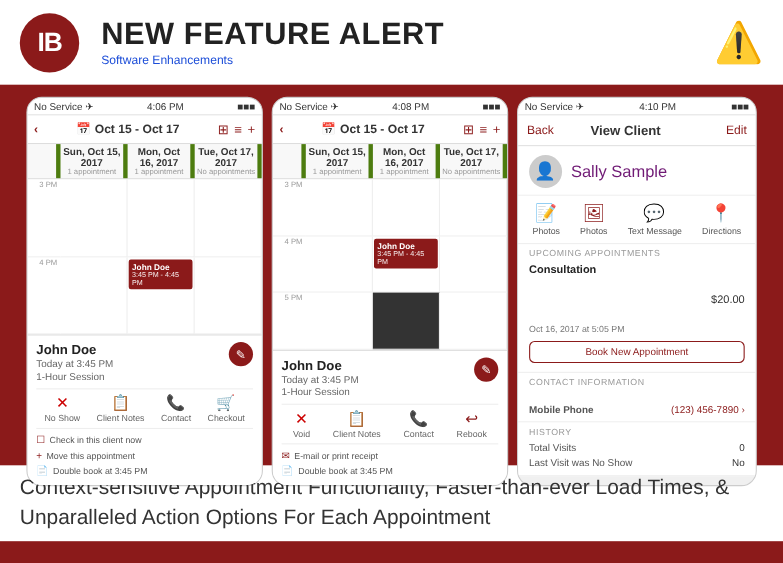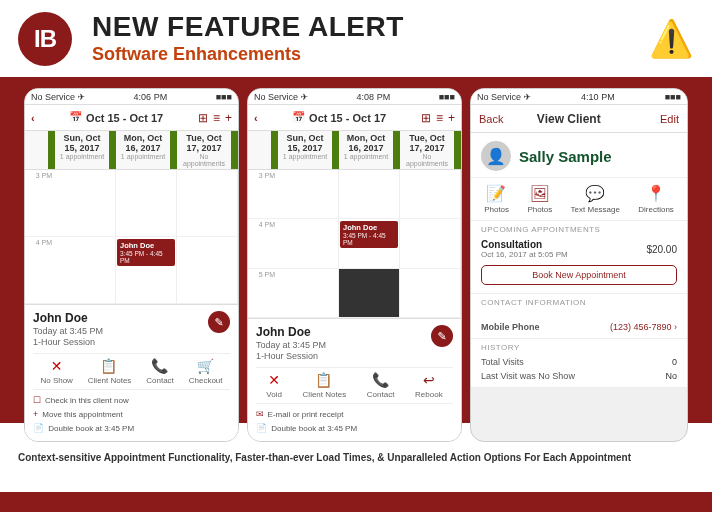--- a/index.html
+++ b/index.html
@@ -45,24 +45,23 @@
       flex: 1;
     }
     .header-main-title {
       font-size: 28px;
       font-weight: 900;
       color: #222;
       letter-spacing: 0.5px;
       line-height: 1.1;
     }
     .header-subtitle {
-      font-size: 18px;
-      color: #c2410c;
+      font-size: 11px;
+      color: #1d4ed8;
       margin-top: 2px;
-      font-weight: bold;
     }
     .alert-icon {
       margin-left: 10px;
       font-size: 36px;
       color: #d4a017;
     }
 
     
     .phones-area {
       background: #8b1a1a;
@@ -134,21 +133,21 @@
       display: grid;
       grid-template-columns: 30px 1fr 1fr 1fr;
       background: #f8f8f8;
       border-bottom: 1px solid #ddd;
       font-size: 8px;
       color: #555;
     }
     .cal-header-cell {
       padding: 2px 2px;
       text-align: center;
-      border-right: 7px solid #4d7c0f;
+      border-right: 4px solid #4d7c0f;
     }
     .cal-header-cell .date-num {
       font-weight: bold;
       color: #333;
       font-size: 9px;
     }
     .cal-header-cell .appt-count {
       color: #999;
       font-size: 7px;
     }
@@ -268,21 +267,21 @@
       align-items: center;
       gap: 8px;
     }
     .client-avatar {
       width: 30px; height: 30px;
       background: #ccc;
       border-radius: 50%;
       display: flex; align-items: center; justify-content: center;
       font-size: 16px; color: #888;
     }
-    .client-name { font-size: 15px; font-weight: bold; color: #14532d; }
+    .client-name { font-size: 15px; font-weight: normal; color: #701a75; }
 
     .client-quick-actions {
       background: #fff;
       display: flex;
       justify-content: space-around;
       padding: 6px 4px;
       border-bottom: 1px solid #eee;
     }
     .quick-action {
       display: flex;
@@ -307,21 +306,21 @@
       margin-bottom: 3px;
     }
     .appt-row {
       display: flex;
       justify-content: space-between;
       align-items: center;
       padding: 2px 0;
     }
     .appt-row-name { font-size: 10px; font-weight: bold; color: #222; }
     .appt-row-price { font-size: 10px; color: #333; }
-    .appt-row-date { font-size: 8px; color: #777; }
+    .appt-row-date { font-size: 8px; color: #777; margin-top: 44px; }
     .book-btn {
       background: #fff;
       border: 1.5px solid #8b1a1a;
       color: #8b1a1a;
       border-radius: 5px;
       padding: 4px 8px;
       font-size: 9px;
       font-weight: normal;
       text-align: center;
       margin: 4px 0;
@@ -346,24 +345,23 @@
     
     .footer {
       background: #fff;
       padding: 8px 18px;
       height: 72px;
       display: flex;
       align-items: center;
       border-top: 3px solid #8b1a1a;
     }
     .footer-text {
-      font-size: 10px;
+      font-size: 19px;
       color: #333;
       line-height: 1.4;
-      font-weight: bold;
     }
   </style>
 </head>
 <body>
 
 <div class="header">
   <div class="logo-area">
     <div class="logo-circle">
       <span class="logo-text">IB</span>
     </div>

